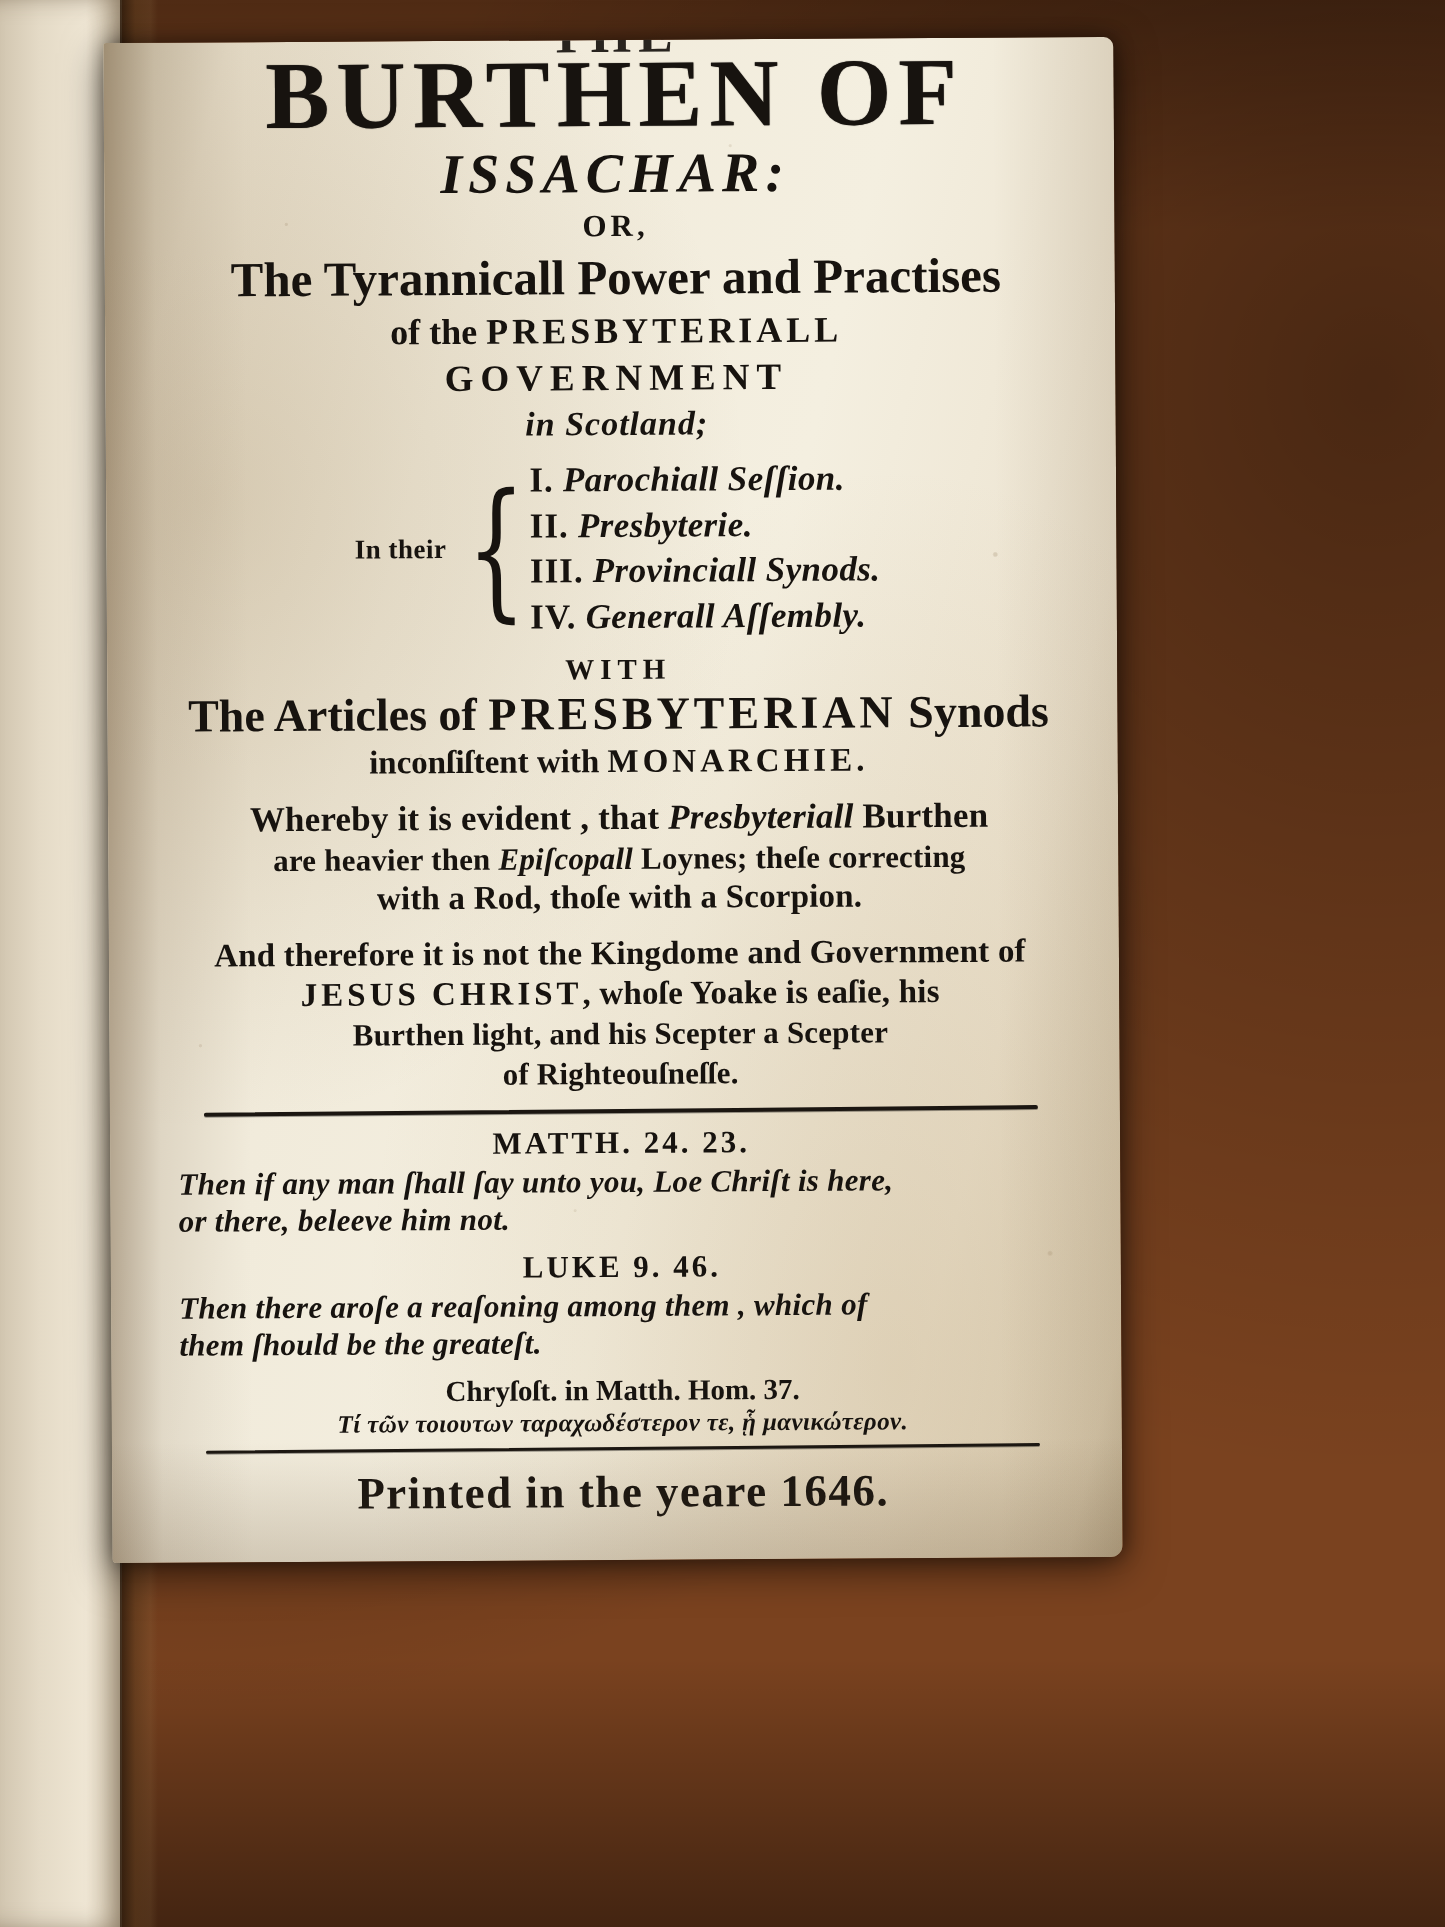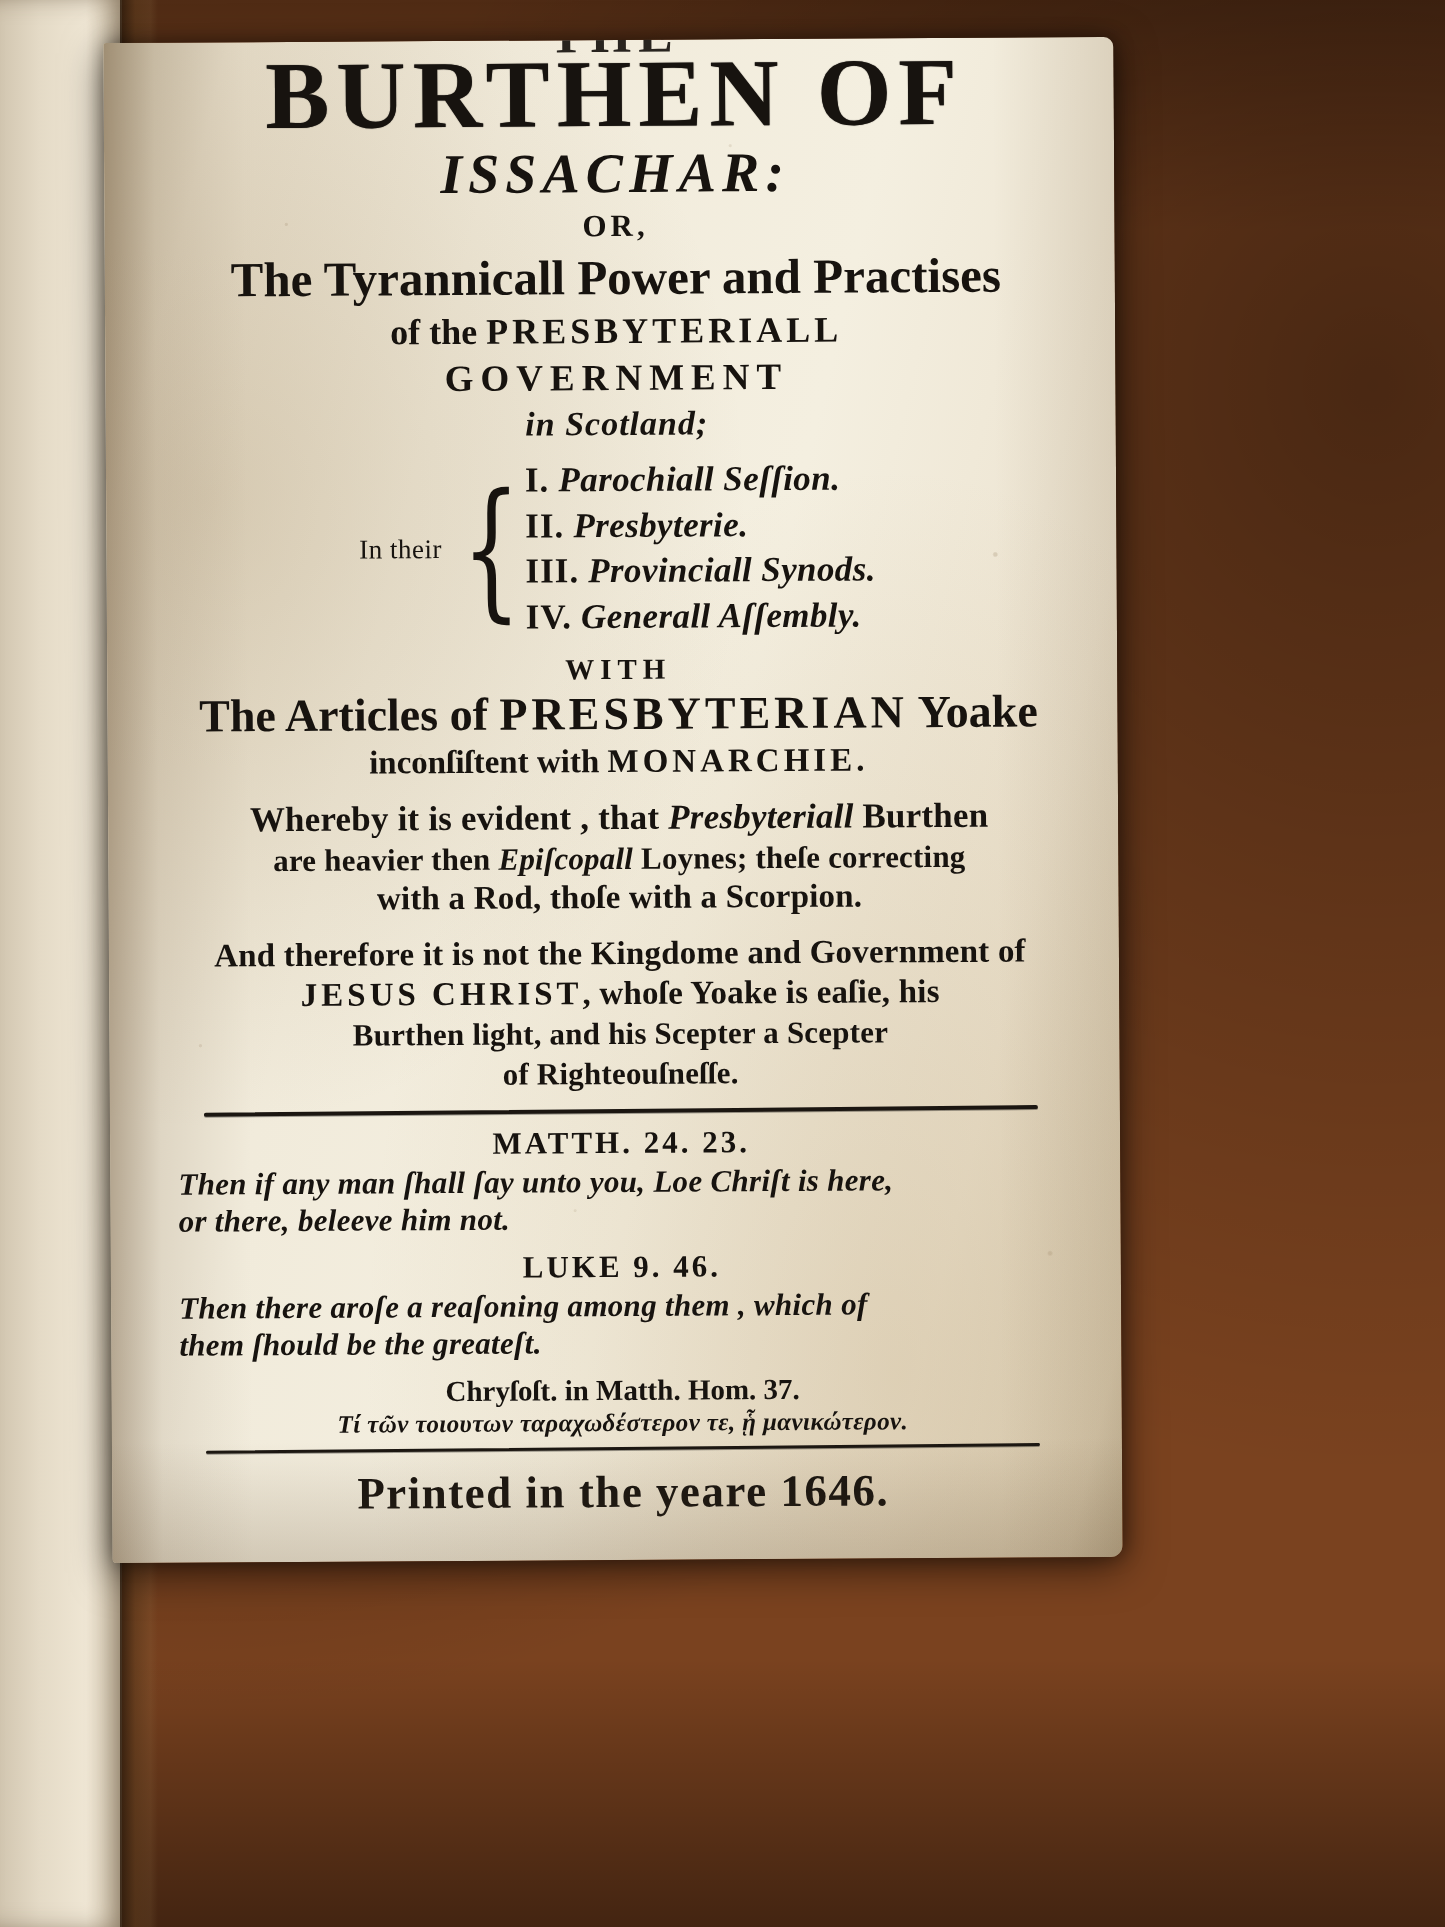--- a/index.html
+++ b/index.html
@@ -96,21 +96,21 @@
   .sc{ letter-spacing:4px; }
   .l-govt{ font-size:37px;letter-spacing:7px;margin:4px 0 6px 0;font-weight:600;}
   .l-scot{ font-size:34px;font-style:italic;font-weight:600;margin:4px 0 14px 0;letter-spacing:1px;}
 
   
   .listwrap{
     display:flex;align-items:center;justify-content:center;
     margin:6px 0 14px 0;gap:4px;
   }
   .intheir{
-    font-size:27px;font-weight:400;letter-spacing:.5px;
+    font-size:27px;font-weight:700;letter-spacing:.5px;
     padding-right:4px;white-space:nowrap;
   }
   .brace{
     font-size:150px;line-height:.78;font-weight:400;
     transform:scaleX(.62);transform-origin:center;margin:0 -18px 0 -6px;
     font-family:"DejaVu Serif",serif;
   }
   .items{text-align:left;}
   .item{
     font-size:35px;font-style:italic;font-weight:600;line-height:1.30;
@@ -174,21 +174,21 @@
       <div class="brace ink">{</div>
       <div class="items">
         <div class="item ink"><span class="num">I.</span> <span>Parochiall Seſſion.</span></div>
         <div class="item ink"><span class="num">II.</span> <span>Presbyterie.</span></div>
         <div class="item ink"><span class="num">III.</span> <span>Provinciall Synods.</span></div>
         <div class="item ink"><span class="num">IV.</span> <span>Generall Aſſembly.</span></div>
       </div>
     </div>
 
     <div class="l-with ink">WITH</div>
-    <div class="l-articles ink"><span>The Articles of </span><span class="sc">PRESBYTERIAN</span><span> Yoake</span></div>
+    <div class="l-articles ink"><span>The Articles of </span><span class="sc">PRESBYTERIAN</span><span> Synods</span></div>
     <div class="l-incons ink"><span>inconſiſtent with </span><span class="sc">MONARCHIE.</span></div>
 
     <div class="para ink">
       <span>Whereby it is evident , that </span><span class="it">Presbyteriall</span><span> Burthen</span><br>
       <span class="small">are heavier then </span><span class="it small">Epiſcopall</span><span class="small"> Loynes; theſe correcting</span><br>
       <span class="p2">with a Rod, thoſe with a Scorpion.</span>
     </div>
 
     <div class="para ink">
       <span class="p2">And therefore it is not the Kingdome and Government of</span><br>

